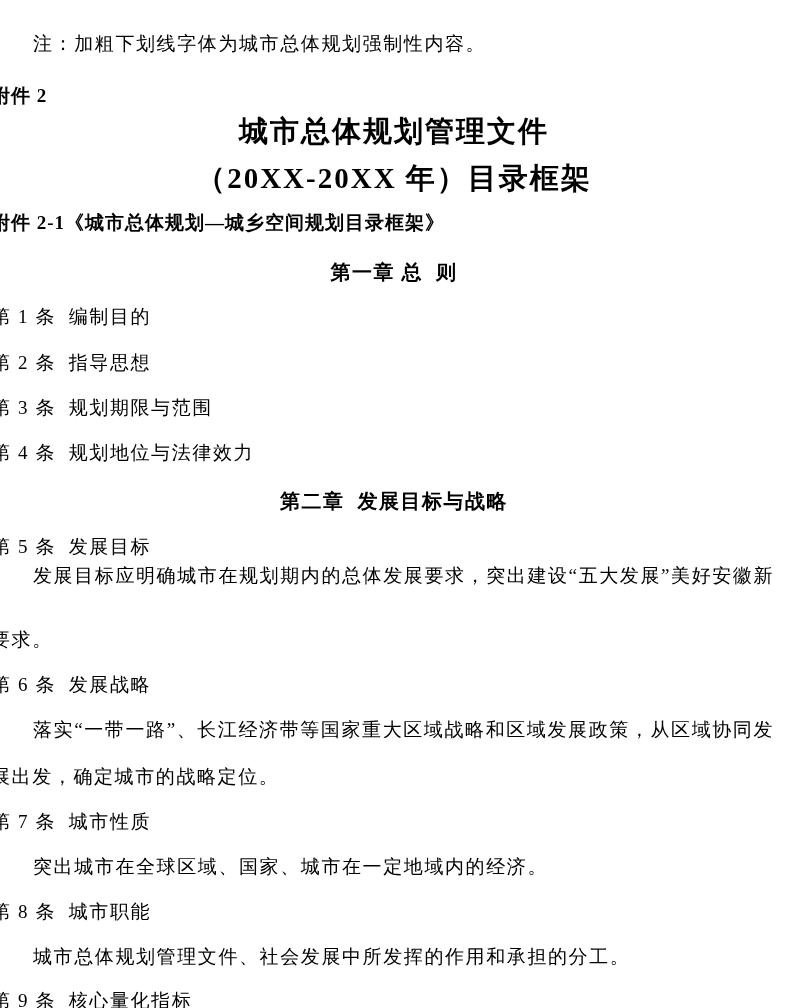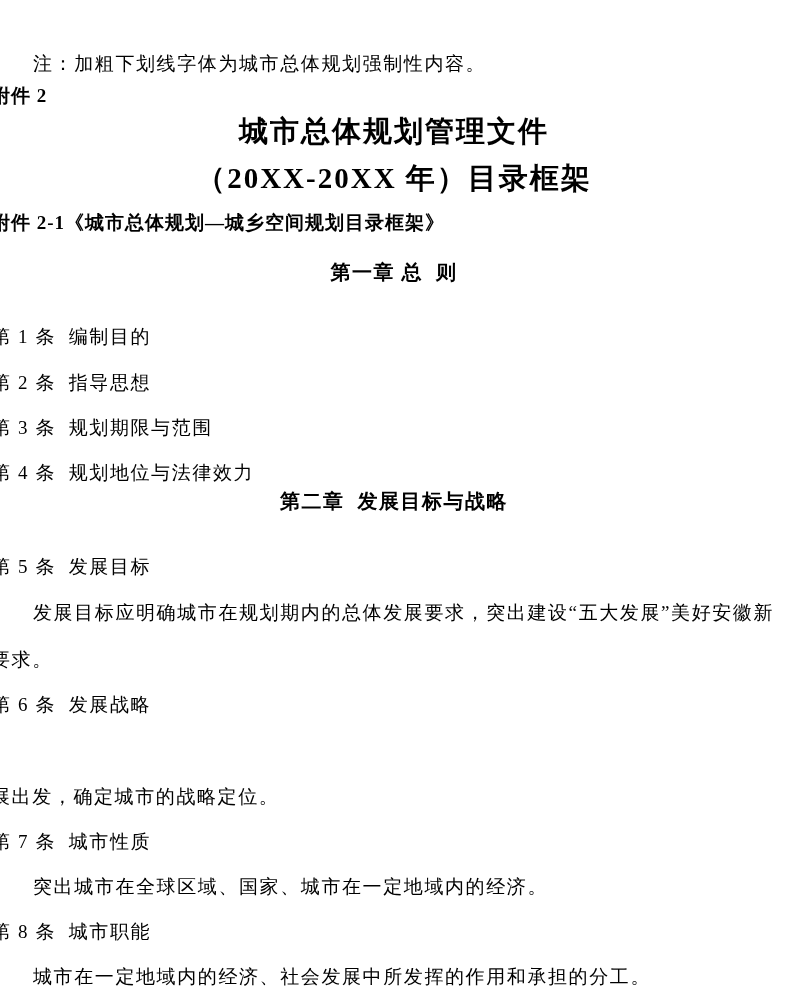--- a/index.html
+++ b/index.html
@@ -17,21 +17,20 @@
   }
   .ln {
     position: absolute;
     white-space: pre;
     color: #000000;
   }
   .body-text {
     font-size: 19px;
     line-height: 25px;
     letter-spacing: 1.6px;
-    margin-top: 20px;
   }
   .attach {
     font-size: 19px;
     line-height: 25px;
     font-weight: bold;
     letter-spacing: 1px;
   }
   .title {
     left: 0; right: 0;
     text-align: center;
@@ -73,32 +72,33 @@
   <div class="ln body-text flush" style="top:350px">第 2 条  指导思想</div>
 
   <div class="ln body-text flush" style="top:395px">第 3 条  规划期限与范围</div>
 
   <div class="ln body-text flush" style="top:440px">第 4 条  规划地位与法律效力</div>
 
   <div class="ln chapter" style="top:488px">第二章  发展目标与战略</div>
 
   <div class="ln body-text flush" style="top:534px">第 5 条  发展目标</div>
 
-  <div class="ln body-text indent" style="top:580px">发展目标应明确城市在规划期内的总体发展要求，突出建设“五大发展”美好安徽新</div>
+  <div class="ln body-text indent" style="top:563px">发展目标应明确城市在规划期内的总体发展要求，突出建设“五大发展”美好安徽新</div>
 
   <div class="ln body-text flush" style="top:627px">要求。</div>
 
   <div class="ln body-text flush" style="top:672px">第 6 条  发展战略</div>
 
+  <div class="ln body-text indent" style="top:717px">落实“一带一路”、长江经济带等国家重大区域战略和区域发展政策，从区域协同发</div>
 
   <div class="ln body-text flush" style="top:764px">展出发，确定城市的战略定位。</div>
 
   <div class="ln body-text flush" style="top:809px">第 7 条  城市性质</div>
 
   <div class="ln body-text indent" style="top:854px">突出城市在全球区域、国家、城市在一定地域内的经济。</div>
 
   <div class="ln body-text flush" style="top:899px">第 8 条  城市职能</div>
 
-  <div class="ln body-text indent" style="top:944px">城市在一定地域内的经济、社会发展中所发挥的作用和承担的分工。</div>
+  <div class="ln body-text indent" style="top:944px">城市总体规划管理文件、社会发展中所发挥的作用和承担的分工。</div>
 
   <div class="ln body-text flush" style="top:988px">第 9 条  核心量化指标</div>
 
 </div>
 
 </body></html>

